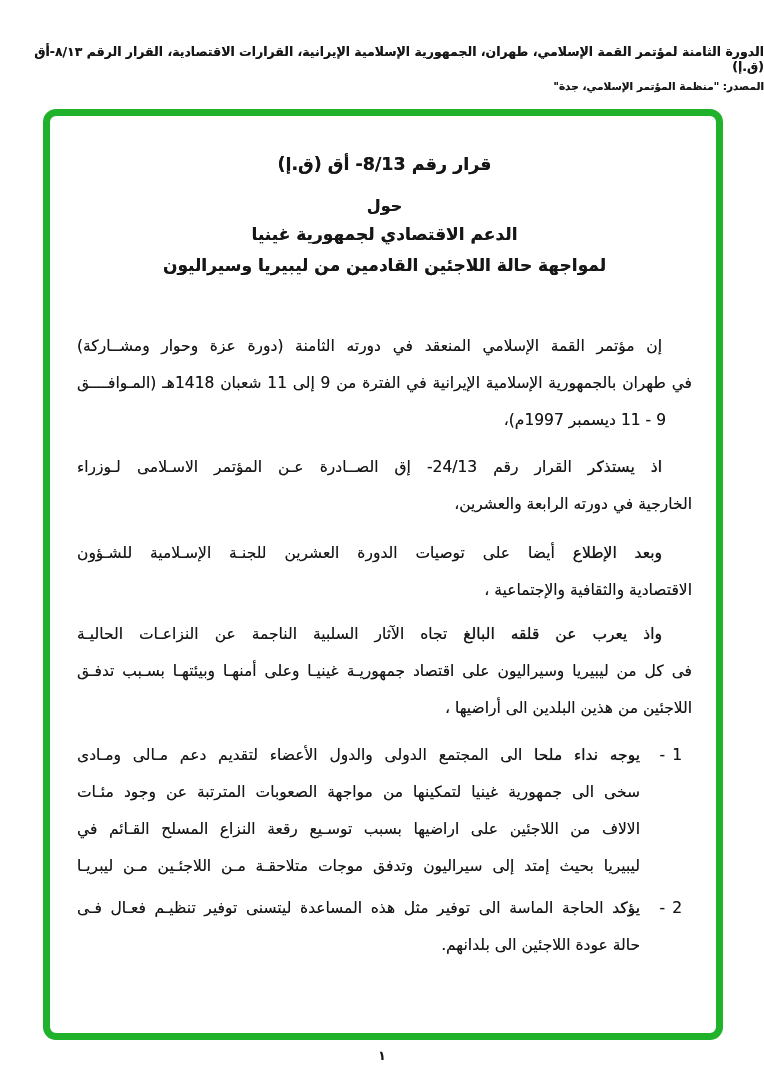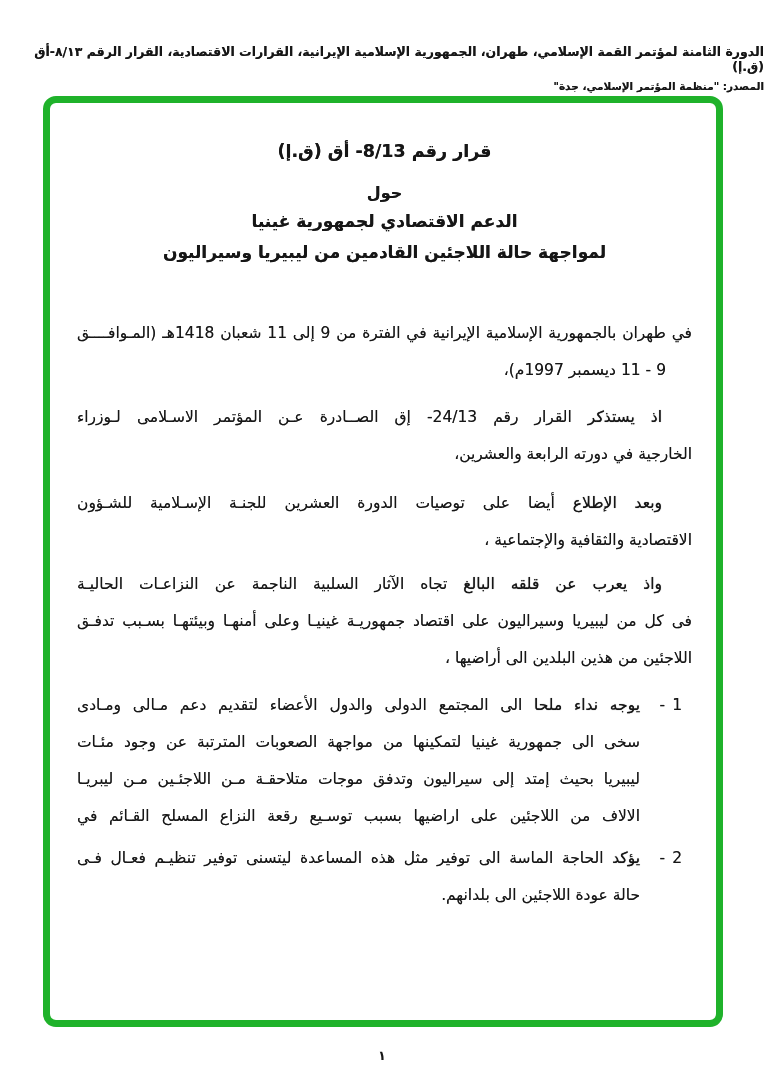--- a/index.html
+++ b/index.html
@@ -7,21 +7,21 @@
     width:764px;height:1082px;position:relative;background:#ffffff;
     font-family:"DejaVu Sans",sans-serif;color:#161616;overflow:hidden;
   }
   .hdr{
     position:absolute;top:44px;left:0;right:0;text-align:right;direction:rtl;
     text-shadow:0 0 .5px rgba(0,0,0,.65);
   }
   .hdr-l1{font-size:12.5px;font-weight:700;letter-spacing:0;}
   .hdr-l2{font-size:10.5px;font-weight:700;margin-top:6px;}
   .frame{
-    position:absolute;left:43px;top:96px;width:680px;height:931px;
+    position:absolute;left:43px;top:109px;width:680px;height:931px;
     box-sizing:border-box;border:7px solid #1fb22a;border-radius:13px;
     background:#ffffff;
   }
   .content{
     position:absolute;top:0;left:0;right:0;bottom:0;
     padding:0 24px 0 27px;direction:rtl;box-sizing:border-box;
   }
   .title-block{
     padding-top:36px;text-align:center;font-weight:700;
     text-shadow:0 0 .5px rgba(0,0,0,.7);
@@ -64,20 +64,21 @@
     <div class="title-block">
       <div class="t1">قرار رقم 8/13- أق (ق.إ)</div>
       <div class="t2">حول</div>
       <div class="t3">الدعم الاقتصادي لجمهورية غينيا</div>
       <div class="t4">لمواجهة حالة اللاجئين القادمين من ليبيريا وسيراليون</div>
     </div>
 
     <div class="body-block">
 
       <div class="para">
+        <div class="bl fill indent"><span class="lead"></span><span>إن مؤتمر القمة الإسلامي المنعقد في دورته الثامنة (دورة عزة  وحوار  ومشــاركة)</span></div>
         <div class="bl fill"><span>في طهران بالجمهورية الإسلامية الإيرانية في الفترة من  9 إلى 11 شعبان 1418هـ (المـوافــــق</span></div>
         <div class="bl indent-sm"><span>9 - 11 ديسمبر 1997م)،</span></div>
       </div>
 
       <div class="para pb12">
         <div class="bl fill indent"><span class="lead">اذ يستذكر</span><span> القرار رقم 24/13- إق الصــادرة عـن المؤتمر الاسـلامى لـوزراء</span></div>
         <div class="bl"><span>الخارجية في دورته الرابعة والعشرين،</span></div>
       </div>
 
       <div class="para pb7">
@@ -89,22 +90,22 @@
         <div class="bl fill indent"><span class="lead">واذ يعرب عن قلقه البالغ</span><span> تجاه الآثار السلبية الناجمة عن النزاعـات الحاليـة</span></div>
         <div class="bl fill"><span>فى كل من ليبيريا وسيراليون على اقتصاد جمهوريـة غينيـا وعلى أمنهـا وبيئتهـا بسـبب تدفـق</span></div>
         <div class="bl"><span>اللاجئين من هذين البلدين الى أراضيها ،</span></div>
       </div>
 
       <div class="item">
         <div class="item-num">1 -</div>
         <div class="item-body">
           <div class="bl fill"><span class="lead">يوجه نداء ملحا</span><span> الى المجتمع الدولى والدول الأعضاء لتقديم دعم مـالى ومـادى</span></div>
           <div class="bl fill"><span>سخى الى جمهورية غينيا لتمكينها من مواجهة الصعوبات المترتبة عن وجود مئـات</span></div>
+          <div class="bl fill"><span>الالاف من اللاجئين على اراضيها بسبب توسـيع رقعة النزاع المسلح القـائم في</span></div>
           <div class="bl fill"><span>ليبيريا بحيث إمتد إلى سيراليون وتدفق موجات متلاحقـة مـن اللاجئـين مـن ليبريـا</span></div>
-          <div class="bl fill"><span>الالاف من اللاجئين على اراضيها بسبب توسـيع رقعة النزاع المسلح القـائم في</span></div>
         </div>
       </div>
 
       <div class="item">
         <div class="item-num">2 -</div>
         <div class="item-body">
           <div class="bl fill"><span class="lead">يؤكد</span><span> الحاجة الماسة الى توفير مثل هذه المساعدة ليتسنى توفير تنظيـم فعـال فـى</span></div>
           <div class="bl"><span>حالة عودة اللاجئين الى بلدانهم.</span></div>
         </div>
       </div>

